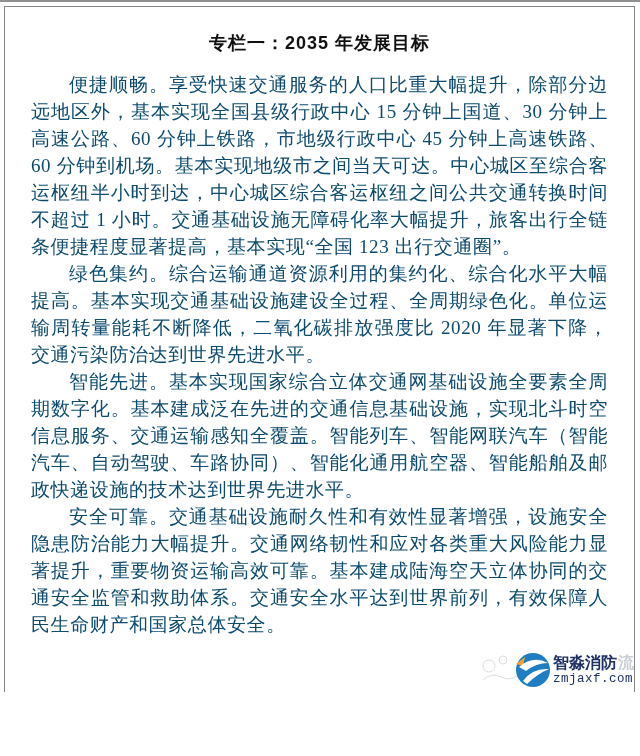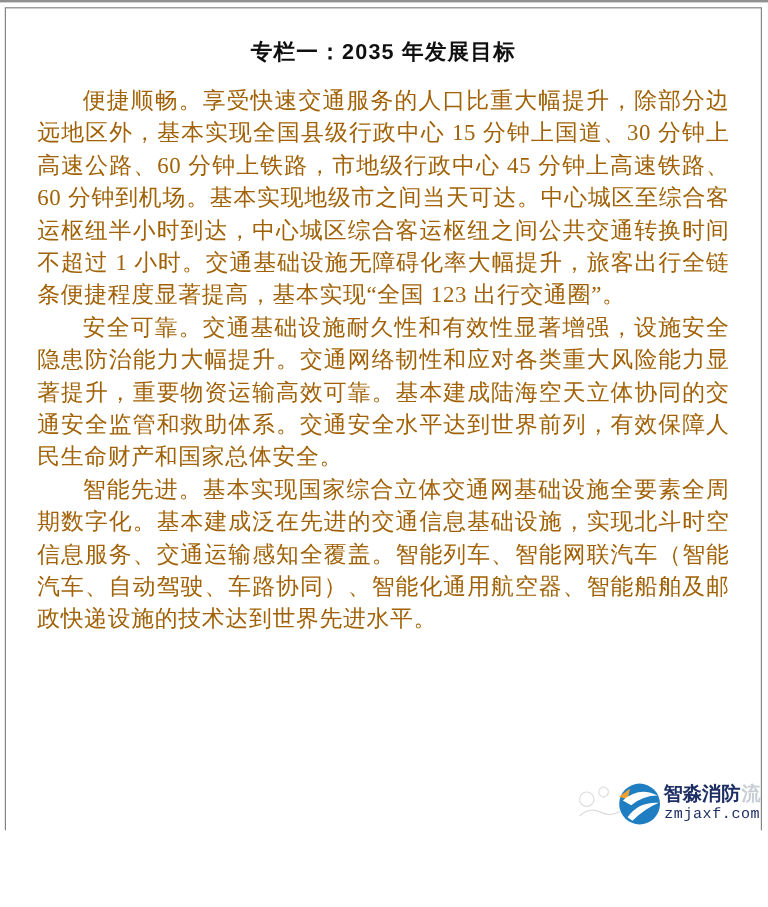--- a/index.html
+++ b/index.html
@@ -12,26 +12,25 @@
     position:absolute;top:6px;left:4px;width:631px;height:740px;box-sizing:border-box;
     border:1px solid #858585;padding:14px 26px 6px 26px;background:#ffffff;
   }
   .panel-title{
     margin:10px 0 16px 0;text-align:center;
     font-family:"Liberation Sans","DejaVu Sans",sans-serif;
     font-weight:bold;font-size:18px;line-height:24px;color:#101010;letter-spacing:1px;
   }
   .para{
     margin:0;font-size:19px;line-height:27px;text-align:justify;
-    text-indent:2em;letter-spacing:0.6px;color:#a16207;
+    text-indent:2em;letter-spacing:0.6px;color:#0c4a6e;
   }
   .watermark{
     position:absolute;right:6px;bottom:2px;display:flex;align-items:center;z-index:5;
     background:rgba(255,255,255,0.0);
-    text-align:center;
   }
   .ghost{margin-right:-6px;opacity:0.9;}
   .ghost path,.ghost circle{fill:none;stroke:#d9d9d9;stroke-width:1;}
   .logo{display:block;}
   .logo .ring{fill:var(--blue,#1f7ec2);}
   .logo .swoosh{fill:#ffffff;}
   .logo .accent{fill:var(--orange,#f2a12f);}
   .wm-text{margin-left:2px;line-height:1;}
   .wm-line1{
     font-family:"Liberation Sans","DejaVu Sans",sans-serif;font-weight:bold;
@@ -46,22 +45,23 @@
 </head>
 <body>
 
 <div class="page">
 
   <div class="top-rule"></div>
 
   <div class="panel">
     <h1 class="panel-title">专栏一：2035 年发展目标</h1>
     <p class="para">便捷顺畅。享受快速交通服务的人口比重大幅提升，除部分边远地区外，基本实现全国县级行政中心 15 分钟上国道、30 分钟上高速公路、60 分钟上铁路，市地级行政中心 45 分钟上高速铁路、60 分钟到机场。基本实现地级市之间当天可达。中心城区至综合客运枢纽半小时到达，中心城区综合客运枢纽之间公共交通转换时间不超过 1 小时。交通基础设施无障碍化率大幅提升，旅客出行全链条便捷程度显著提高，基本实现“全国 123 出行交通圈”。</p>
+    <p class="para">绿色集约。综合运输通道资源利用的集约化、综合化水平大幅提高。基本实现交通基础设施建设全过程、全周期绿色化。单位运输周转量能耗不断降低，二氧化碳排放强度比 2020 年显著下降，交通污染防治达到世界先进水平。</p>
+    <p class="para">智能先进。基本实现国家综合立体交通网基础设施全要素全周期数字化。基本建成泛在先进的交通信息基础设施，实现北斗时空信息服务、交通运输感知全覆盖。智能列车、智能网联汽车（智能汽车、自动驾驶、车路协同）、智能化通用航空器、智能船舶及邮政快递设施的技术达到世界先进水平。</p>
     <p class="para">安全可靠。交通基础设施耐久性和有效性显著增强，设施安全隐患防治能力大幅提升。交通网络韧性和应对各类重大风险能力显著提升，重要物资运输高效可靠。基本建成陆海空天立体协同的交通安全监管和救助体系。交通安全水平达到世界前列，有效保障人民生命财产和国家总体安全。</p>
-    <p class="para">智能先进。基本实现国家综合立体交通网基础设施全要素全周期数字化。基本建成泛在先进的交通信息基础设施，实现北斗时空信息服务、交通运输感知全覆盖。智能列车、智能网联汽车（智能汽车、自动驾驶、车路协同）、智能化通用航空器、智能船舶及邮政快递设施的技术达到世界先进水平。</p>
   </div>
 
   <div class="watermark">
     <svg class="ghost" width="42" height="40" viewBox="0 0 42 40">
       <circle cx="10" cy="16" r="6"></circle>
       <circle cx="24" cy="10" r="4"></circle>
       <path d="M4 30 Q 12 22 22 27 Q 30 31 38 26"></path>
     </svg>
     <svg class="logo" width="36" height="36" viewBox="0 0 36 36">
       <circle class="ring" cx="18" cy="18" r="17"></circle>

